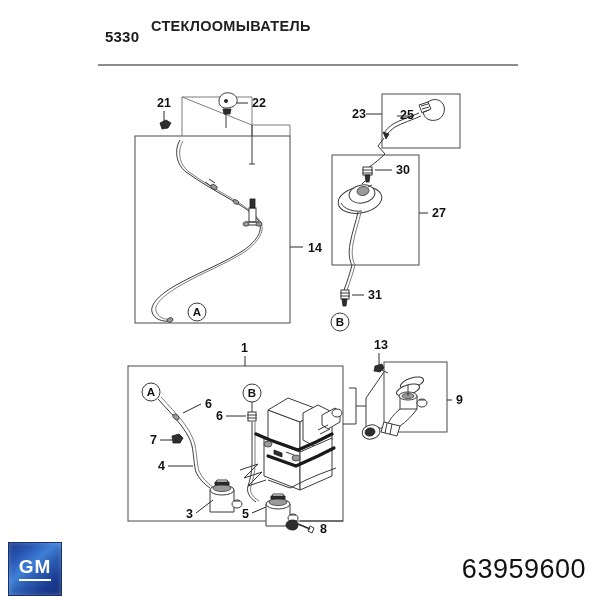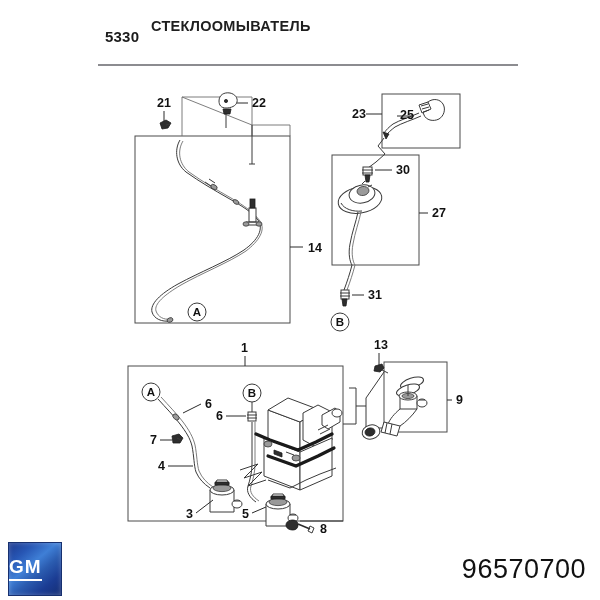--- a/index.html
+++ b/index.html
@@ -80,20 +80,21 @@
         #1d3a8f 0%,
         #2756b4 22%,
         #3f7fd6 42%,
         #2b5cb0 58%,
         #1b3c93 78%,
         #152e74 100%);
     border: 1px solid #17306f;
     box-shadow: inset 0 0 5px rgba(255,255,255,0.28);
     display: flex;
     align-items: center;
+    justify-content: center;
   }
   .gm-mark {
     color: #ffffff;
     font-size: 19px;
     font-weight: bold;
     letter-spacing: 1px;
     line-height: 1;
     padding-bottom: 3px;
     border-bottom: 2px solid #ffffff;
     font-family: "Liberation Sans", sans-serif;
@@ -397,16 +398,16 @@
         <text class="num" x="320" y="461">8</text>
       </g>
 
     </svg>
   </div>
 
   <div class="footer">
     <div class="gm-logo">
       <span class="gm-mark">GM</span>
     </div>
-    <div class="part-number">96570700</div>
+    <div class="part-number">63959600</div>
   </div>
 
 </div>
 
 </body></html>

